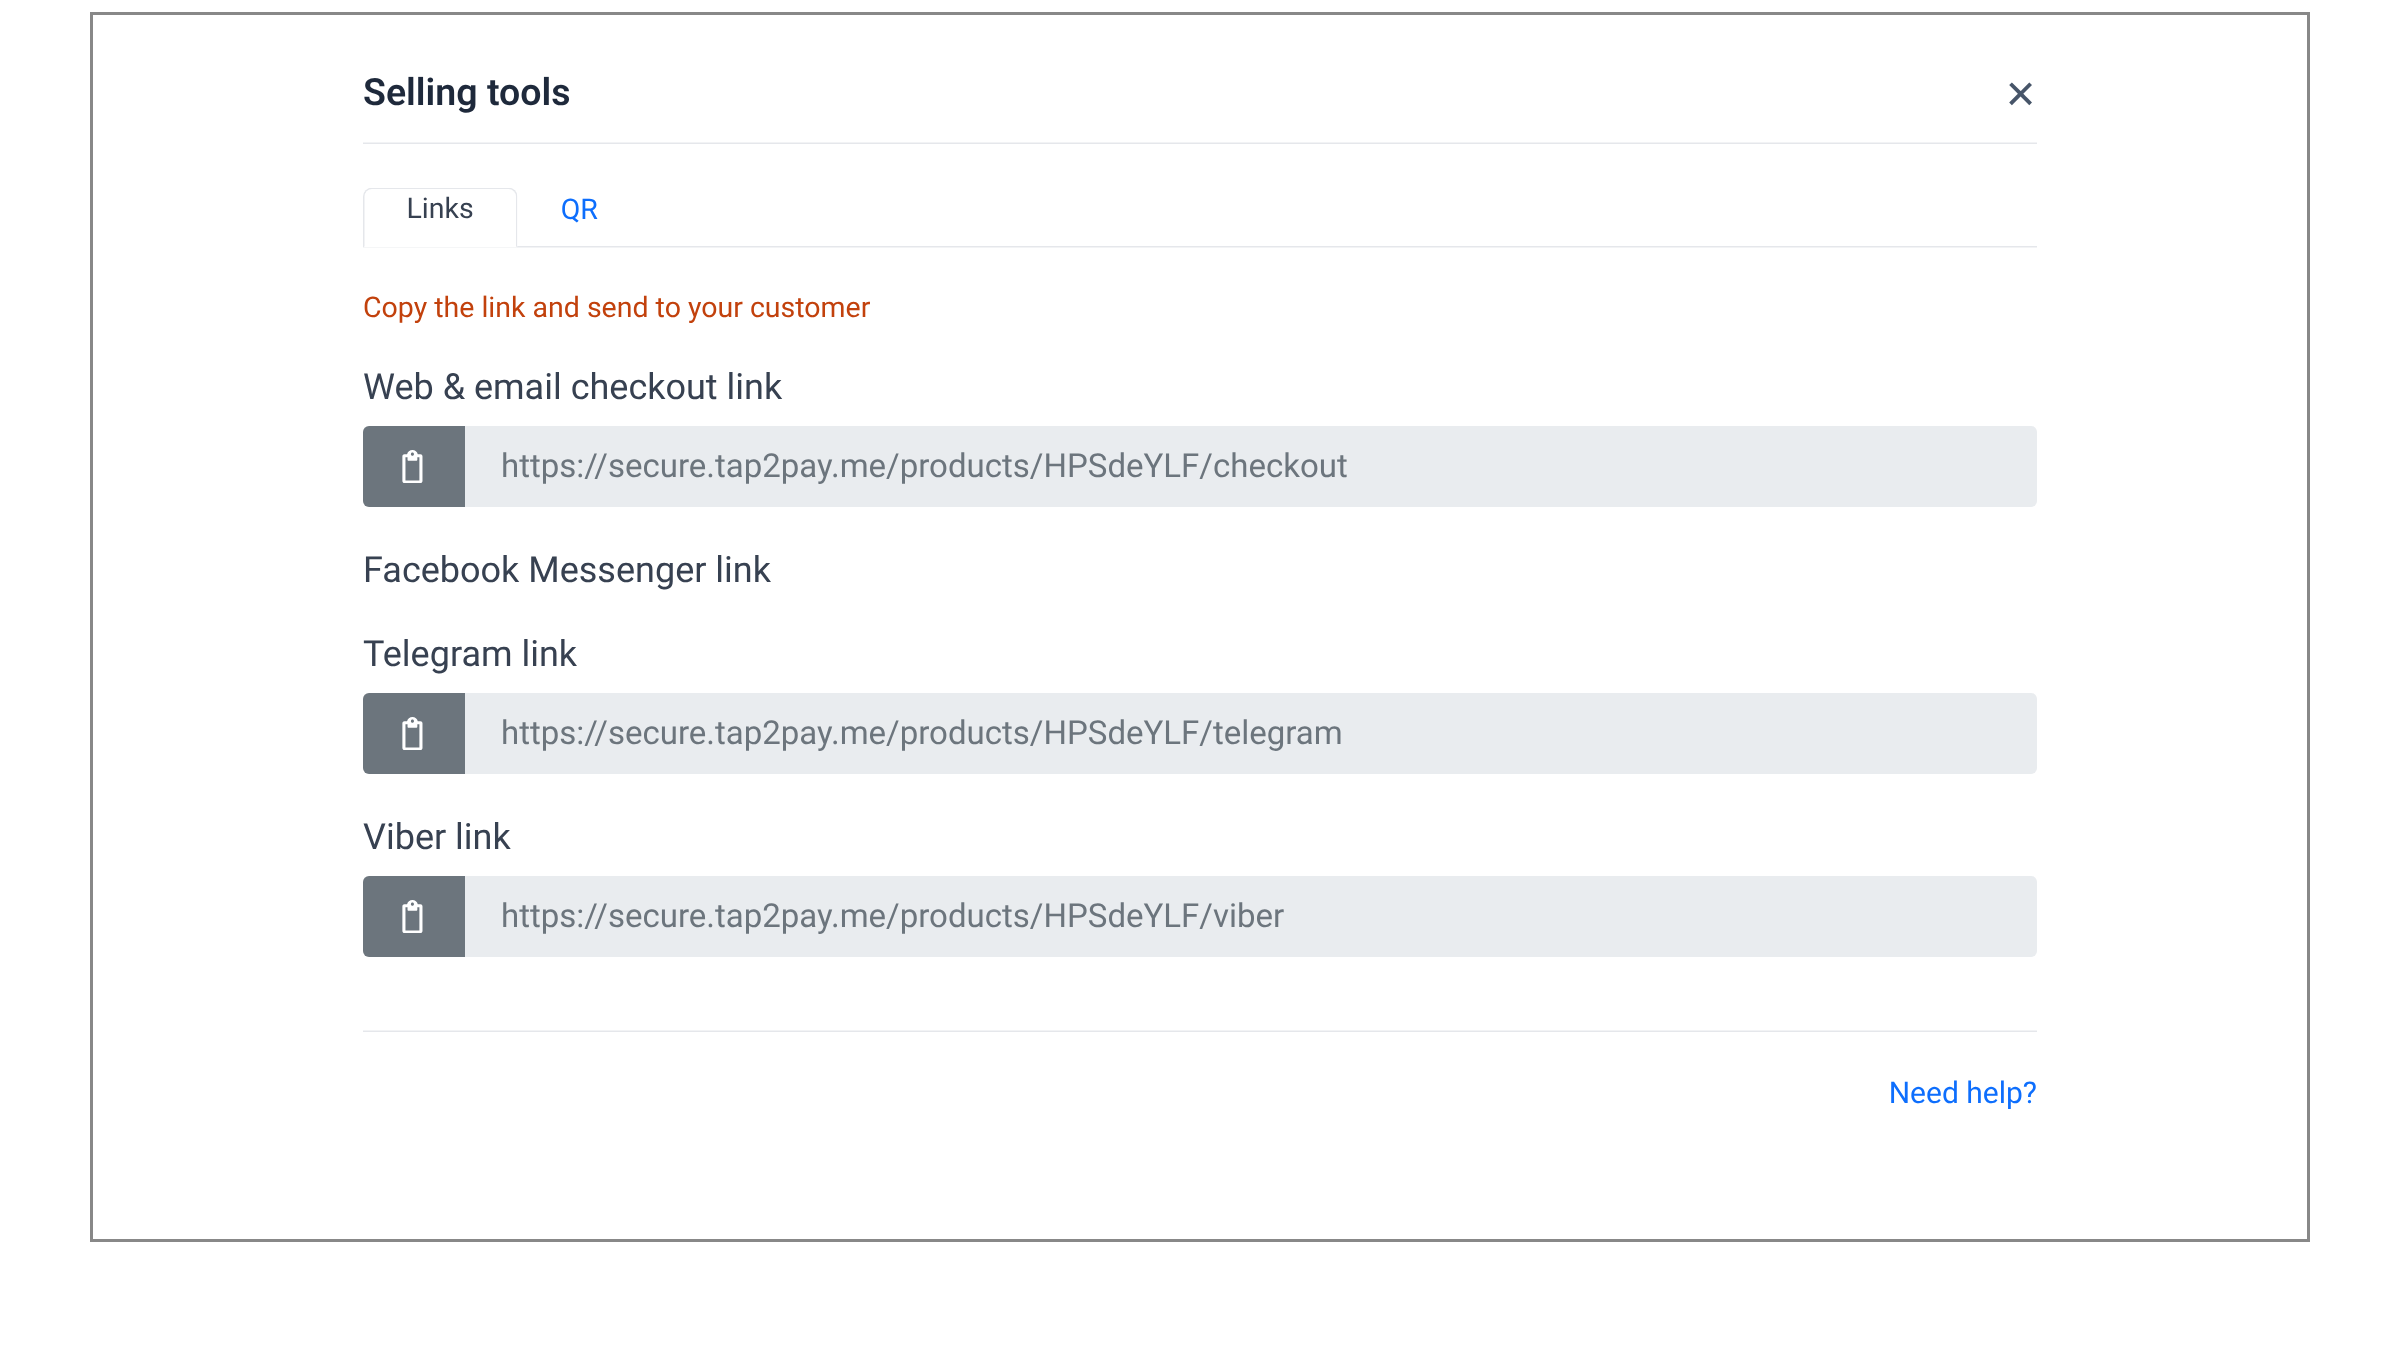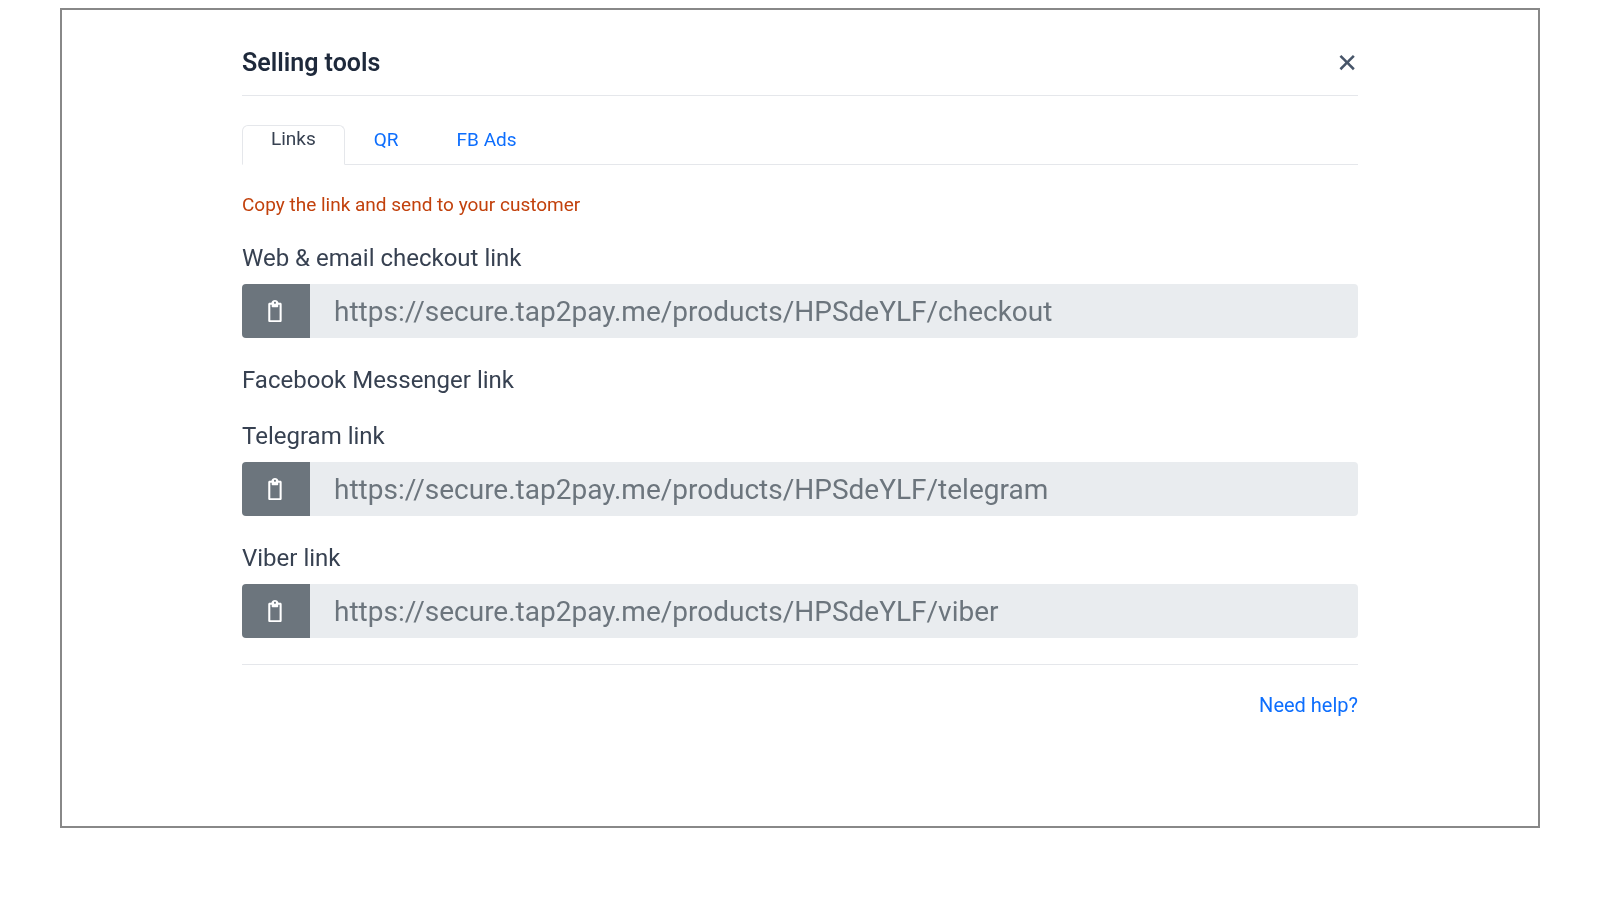--- a/index.html
+++ b/index.html
@@ -98,30 +98,30 @@
       align-items: center;
       justify-content: center;
       cursor: pointer;
       border: none;
       flex-shrink: 0;
     }
     .link-field {
       flex: 1;
       background: #e9ecef;
       padding: 0 24px;
-      font-size: 28px;
+      font-size: 22px;
       color: #6c757d;
       display: flex;
       align-items: center;
       height: 54px;
       white-space: nowrap;
       overflow: hidden;
     }
     .footer-area {
-      margin-top: 26px;
+      margin-top: 49px;
       border-top: 1px solid #e5e7eb;
       padding-top: 28px;
       display: flex;
       justify-content: flex-end;
     }
     .help-link {
       font-size: 20px;
       color: #0d6efd;
       cursor: pointer;
       text-decoration: none;
@@ -144,23 +144,20 @@
         <span>✕</span>
       </button>
     </div>
 
     <div class="tabs-row">
       <div class="tab active">
         <span>Links</span>
       </div>
       <div class="tab">
         <span>QR</span>
-      </div>
-      <div class="tab">
-        <span>FB Ads</span>
       </div>
     </div>
 
     <p class="intro-text">Copy the link and send to your customer</p>
 
     <div class="link-group">
       <div class="link-label">Web &amp; email checkout link</div>
       <div class="link-row">
         <button class="copy-btn">
           <svg class="clipboard-svg" viewBox="0 0 384 512">

